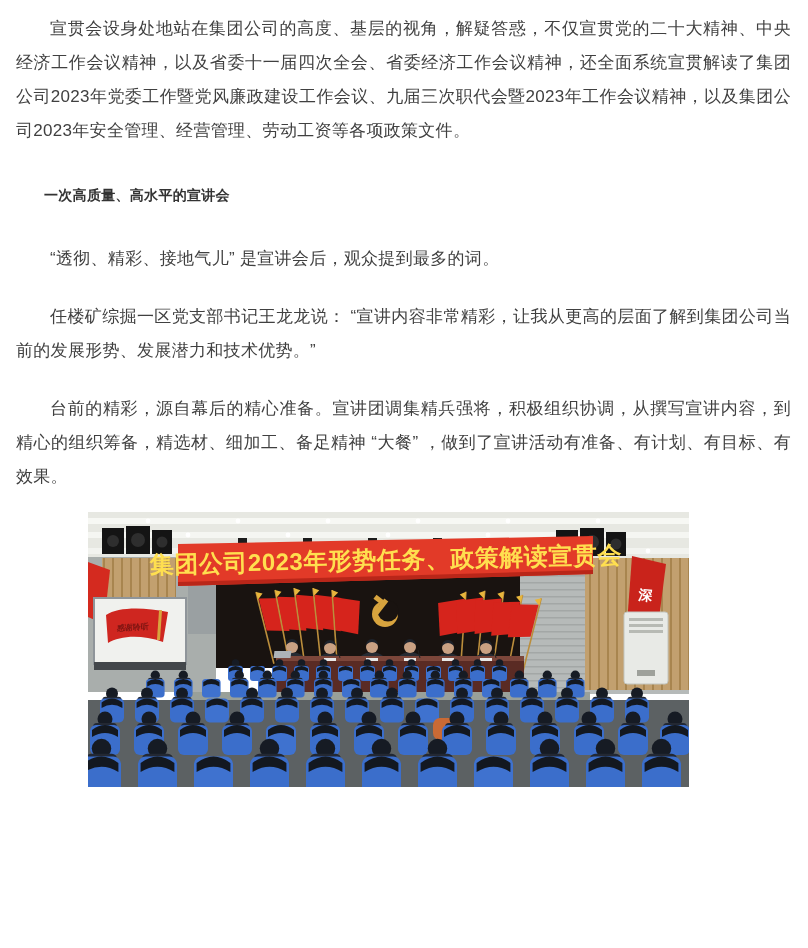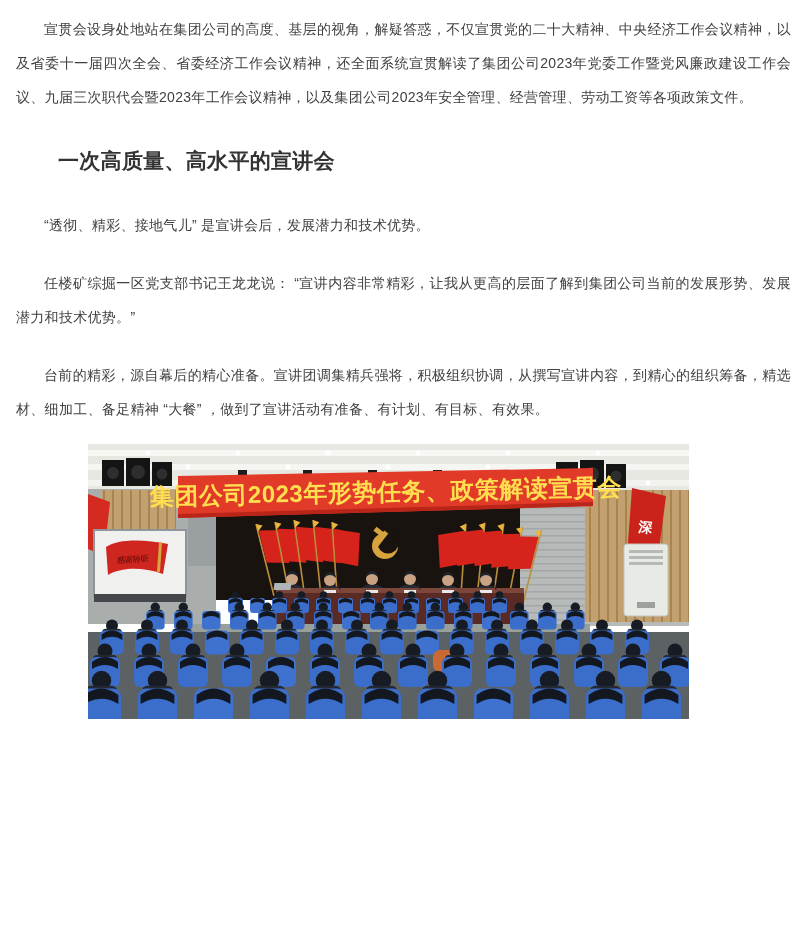--- a/index.html
+++ b/index.html
@@ -3,40 +3,40 @@
 <meta charset="utf-8">
 <style>
   html,body{margin:0;padding:0;background:#ffffff;}
   .page{
     width:808px;height:948px;box-sizing:border-box;
     padding:12px 17px 0 16px;background:#ffffff;overflow:hidden;
     font-family:"Liberation Sans","DejaVu Sans",sans-serif;
   }
   .article p{
     margin:0 0 24px 0;
-    font-size:14px;line-height:34px;color:#404040;
+    font-size:17px;line-height:34px;color:#404040;
     text-indent:2em;text-align:justify;letter-spacing:.3px;
   }
   .article p:last-of-type{margin-bottom:18px;}
   .article .sub-heading{
-    margin:30px 0;font-size:21px;line-height:34px;color:#333333;
+    margin:30px 0;font-size:14px;line-height:34px;color:#333333;
     font-weight:bold;text-indent:2em;letter-spacing:.3px;
   }
   figure.photo-figure{margin:0 0 0 72px;padding:0;width:601px;height:275px;}
   figure.photo-figure svg{display:block;}
   .sv-banner-text{font-weight:bold;letter-spacing:.5px;}
 </style>
 </head>
 <body>
 
 <div class="page">
   <div class="article">
     <p>宣贯会设身处地站在集团公司的高度、基层的视角，解疑答惑，不仅宣贯党的二十大精神、中央经济工作会议精神，以及省委十一届四次全会、省委经济工作会议精神，还全面系统宣贯解读了集团公司2023年党委工作暨党风廉政建设工作会议、九届三次职代会暨2023年工作会议精神，以及集团公司2023年安全管理、经营管理、劳动工资等各项政策文件。</p>
     <p class="sub-heading">一次高质量、高水平的宣讲会</p>
-    <p>“透彻、精彩、接地气儿” 是宣讲会后，发展潜力和技术优势。</p>
+    <p>“透彻、精彩、接地气儿” 是宣讲会后，观众提到最多的词。</p>
     <p>任楼矿综掘一区党支部书记王龙龙说： “宣讲内容非常精彩，让我从更高的层面了解到集团公司当前的发展形势、发展潜力和技术优势。”</p>
     <p>台前的精彩，源自幕后的精心准备。宣讲团调集精兵强将，积极组织协调，从撰写宣讲内容，到精心的组织筹备，精选材、细加工、备足精神 “大餐” ，做到了宣讲活动有准备、有计划、有目标、有效果。</p>
 
     <figure class="photo-figure">
       <svg width="601" height="275" viewBox="0 0 601 275" xmlns="http://www.w3.org/2000/svg">
         <defs>
           <pattern id="curt" width="9" height="12" patternUnits="userSpaceOnUse">
             <rect width="9" height="12" fill="#c2a06f"></rect>
             <rect x="6" width="2" height="12" fill="#a8854f"></rect>
           </pattern>

